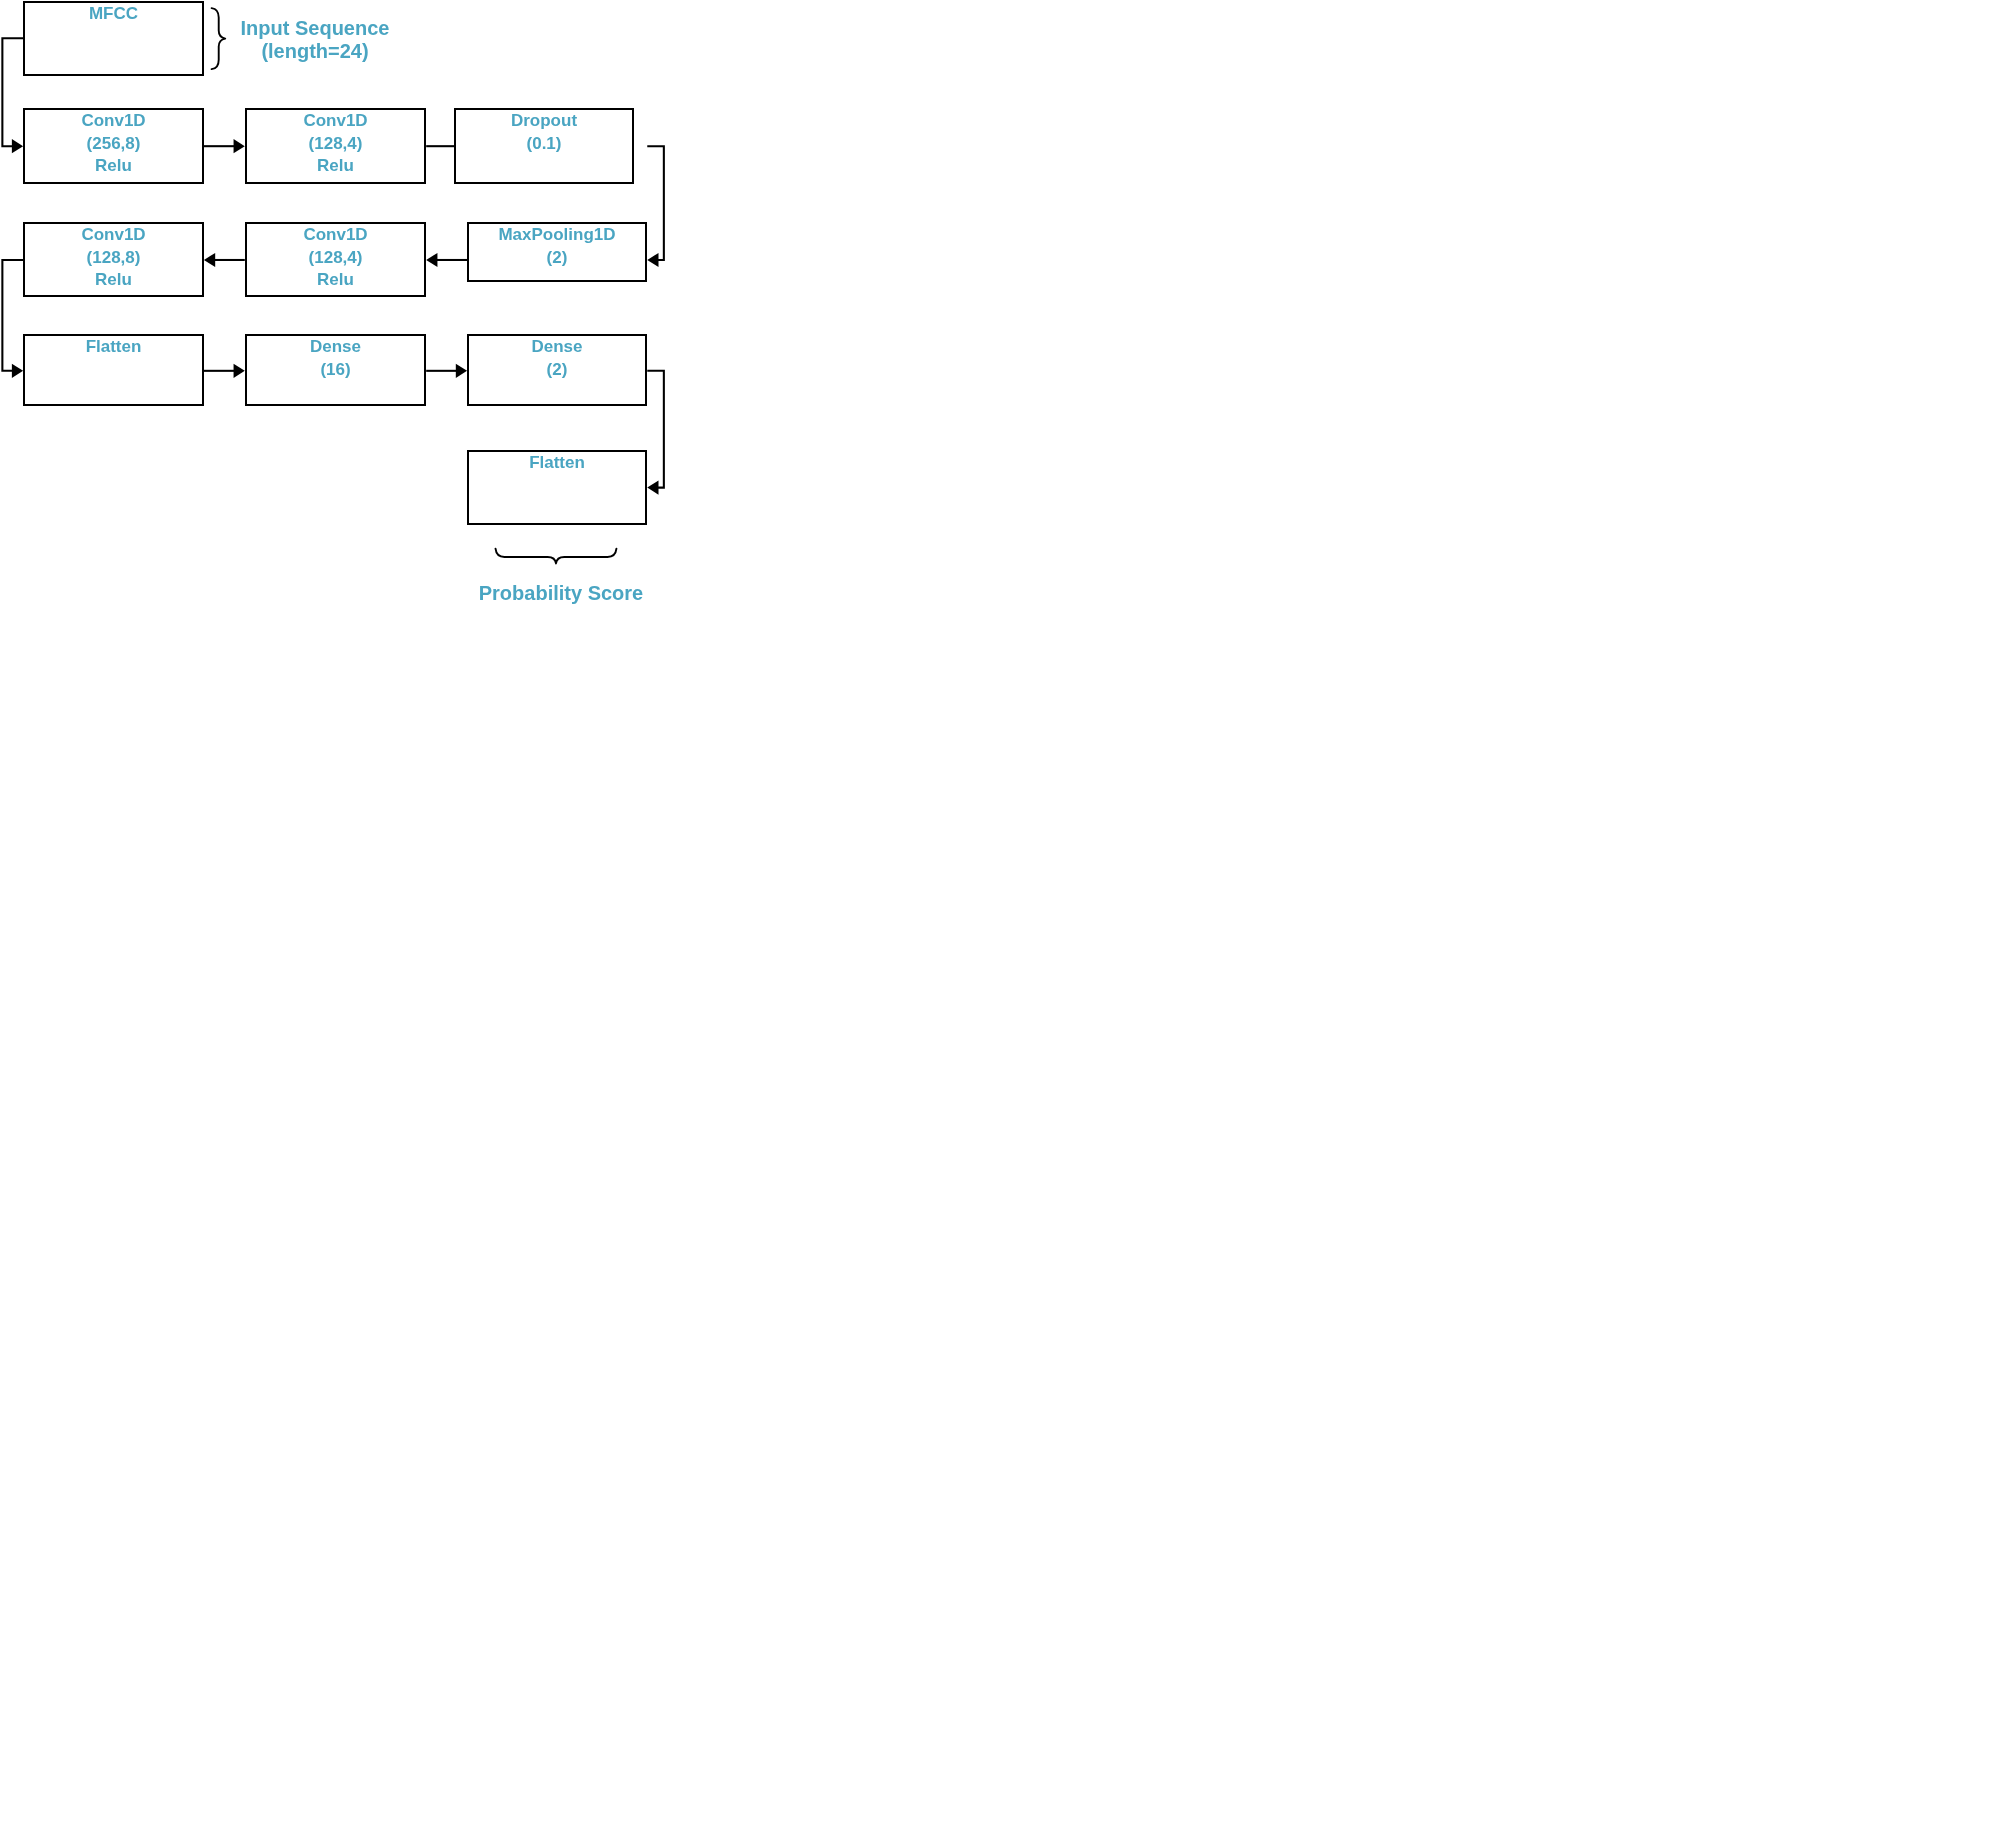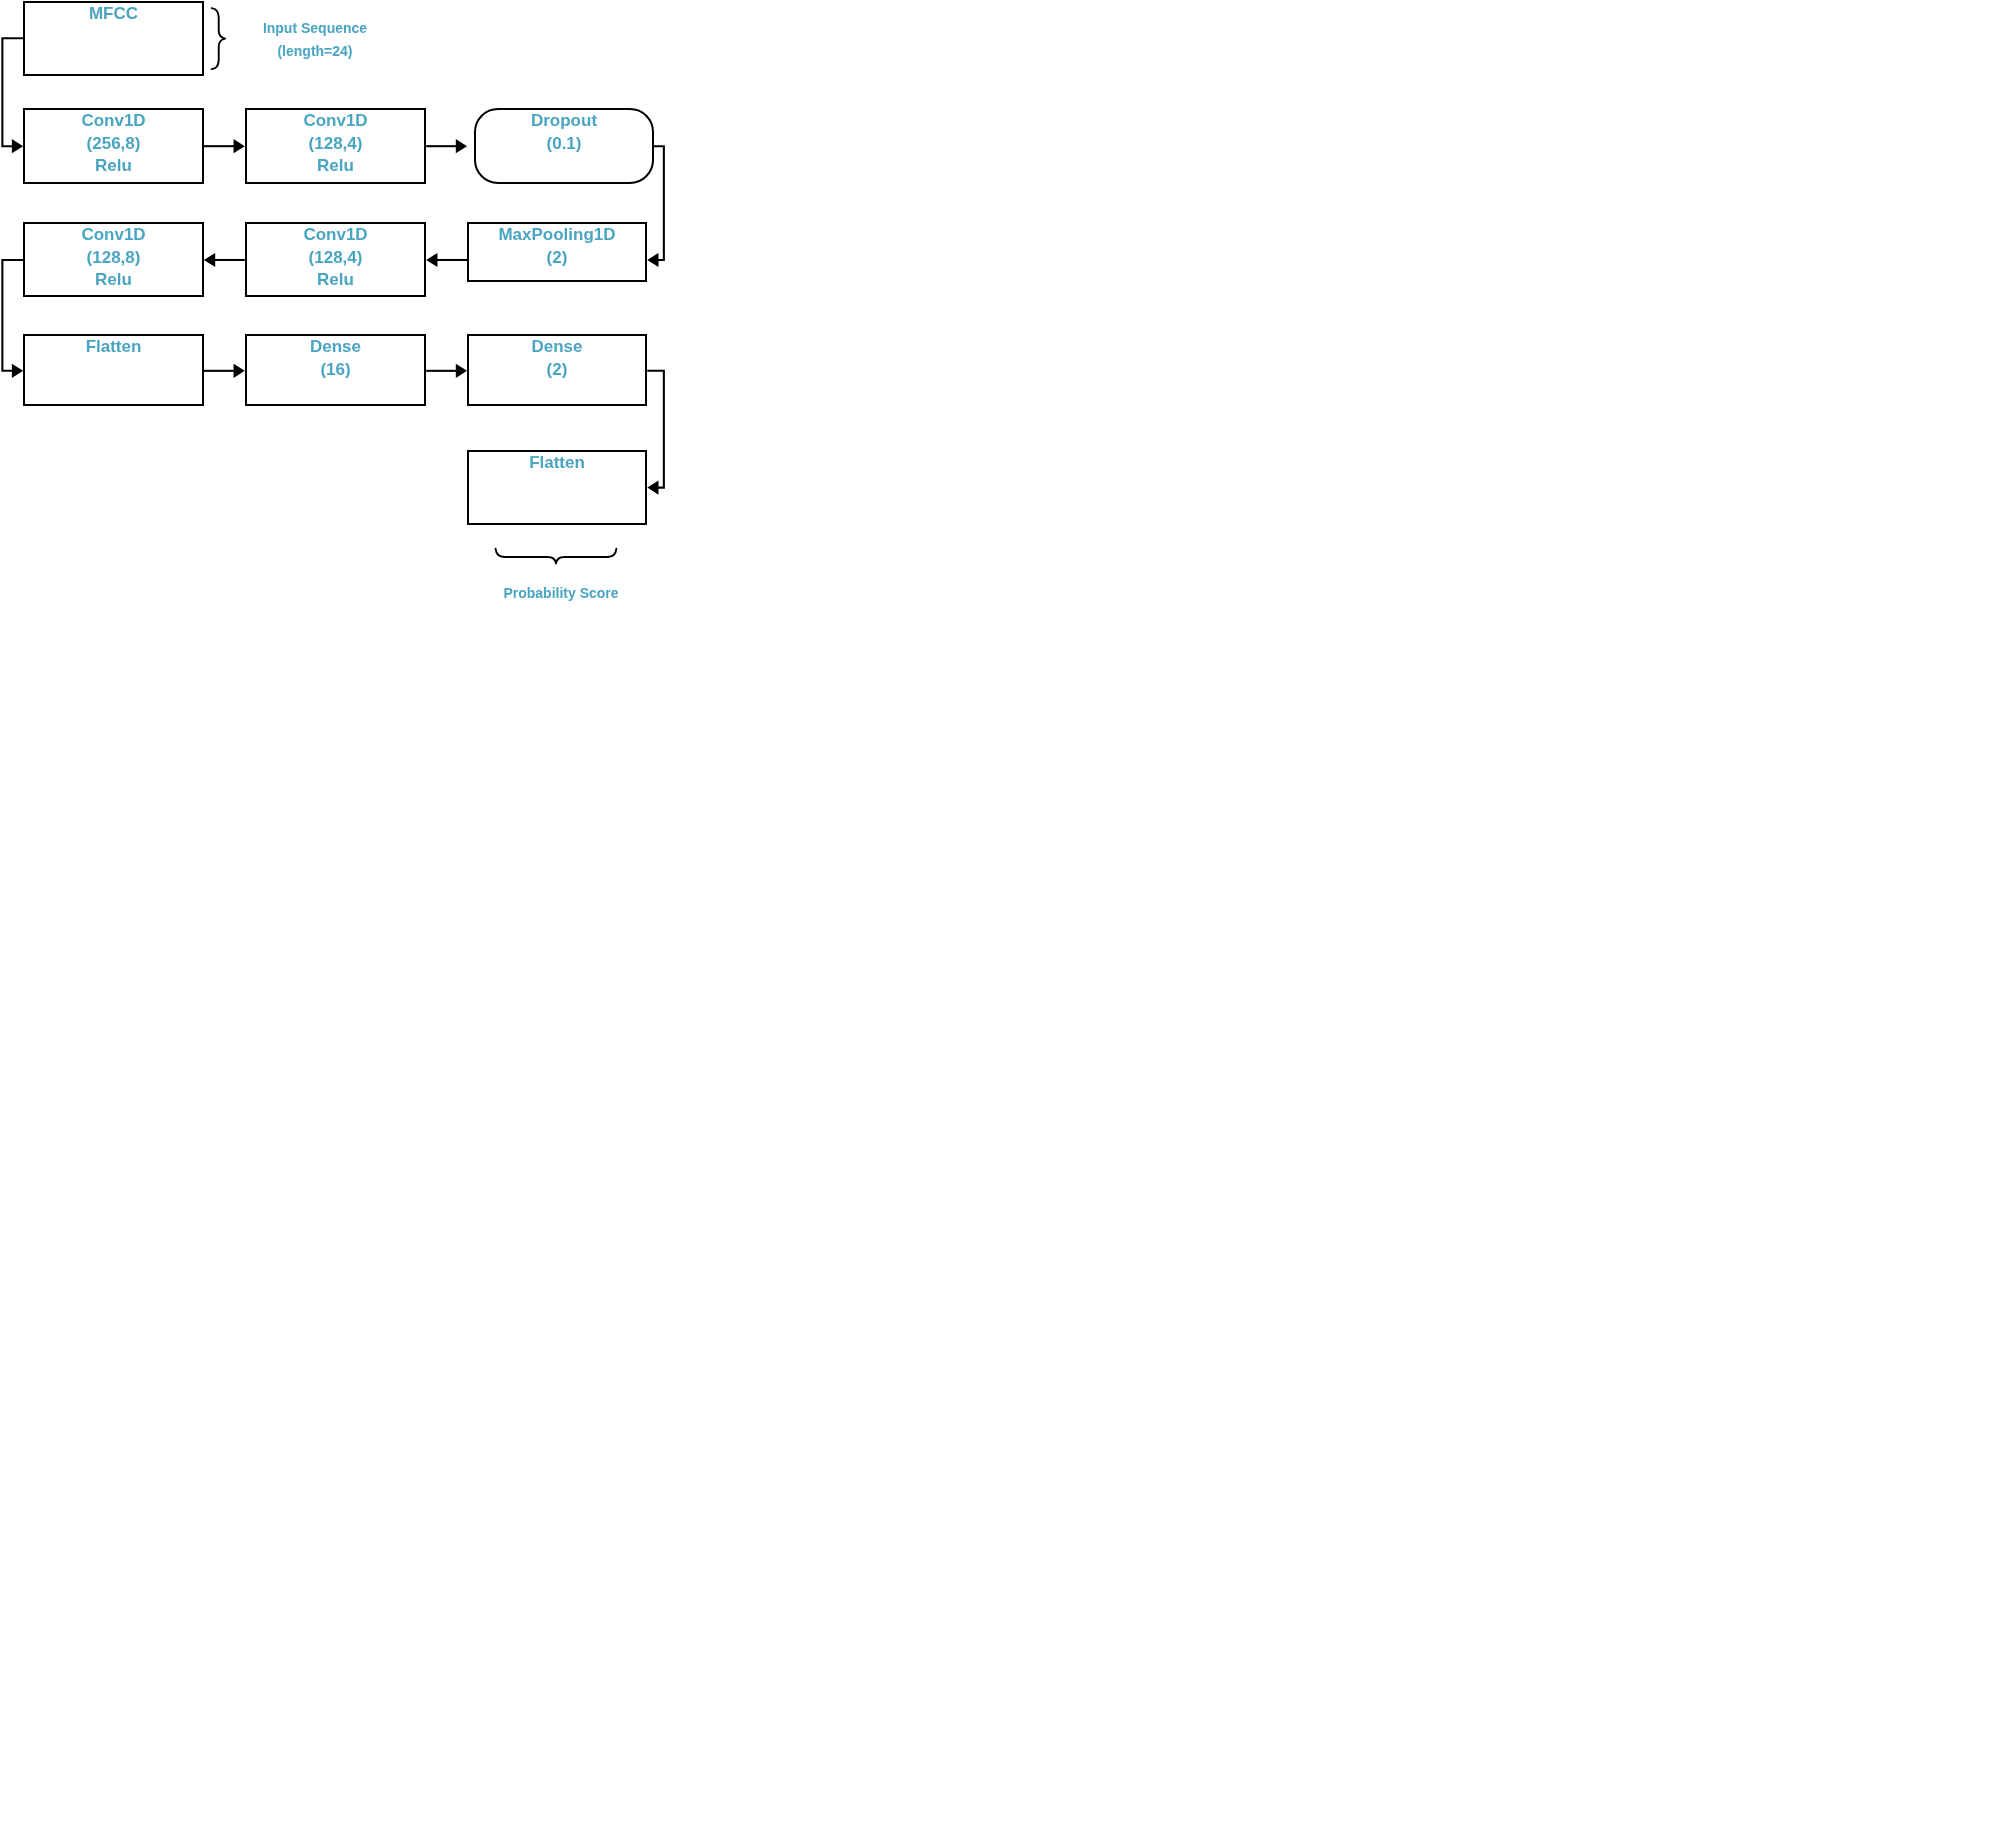--- a/index.html
+++ b/index.html
@@ -34,30 +34,30 @@
     color: var(--accent, #4AA5C2);
     font-size: 17px;
     font-weight: 700;
     line-height: 22.5px;
     z-index: 2;
   }
   .annotation {
     position: absolute;
     text-align: center;
     color: var(--accent, #4AA5C2);
-    font-size: 14px;
+    font-size: 20px;
     font-weight: 700;
     line-height: 23px;
     z-index: 2;
   }
   
   #node-mfcc     { left: 23px;  top: 0.6px;   width: 181px; height: 75px; }
   #node-conv1    { left: 23px;  top: 108px; width: 181px; height: 76px; }
   #node-conv2    { left: 245px; top: 108px; width: 181px; height: 76px; }
-  #node-dropout  { left: 474px; top: 108px; width: 180px; height: 76px; border-radius: 24px; }
+  #node-dropout  { left: 454px; top: 108px; width: 180px; height: 76px; }
   #node-conv3    { left: 23px;  top: 222px; width: 181px; height: 75px; }
   #node-conv4    { left: 245px; top: 222px; width: 181px; height: 75px; }
   #node-maxpool  { left: 467px; top: 222px; width: 180px; height: 60px; }
   #node-flatten  { left: 23px;  top: 334px; width: 181px; height: 72px; }
   #node-dense16  { left: 245px; top: 334px; width: 181px; height: 72px; }
   #node-dense2   { left: 467px; top: 334px; width: 180px; height: 72px; }
   #node-softmax  { left: 467px; top: 450px; width: 180px; height: 75px; }
 
   #label-input-sequence    { left: 229px; top: 16.6px;  width: 172px; }
   #label-probability-score { left: 466px; top: 582px; width: 190px; }

